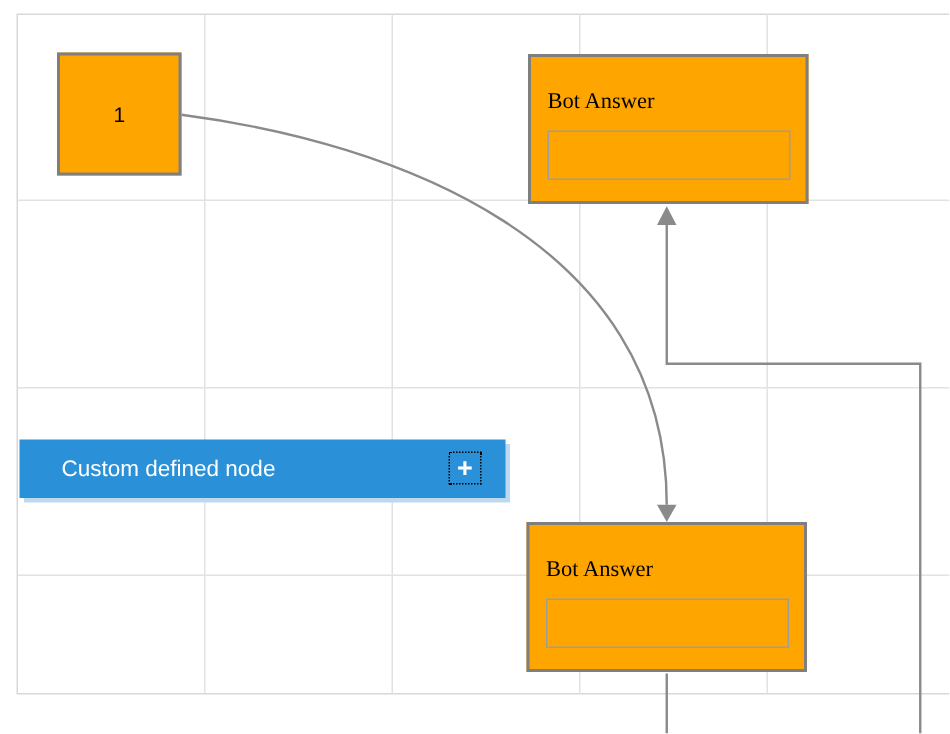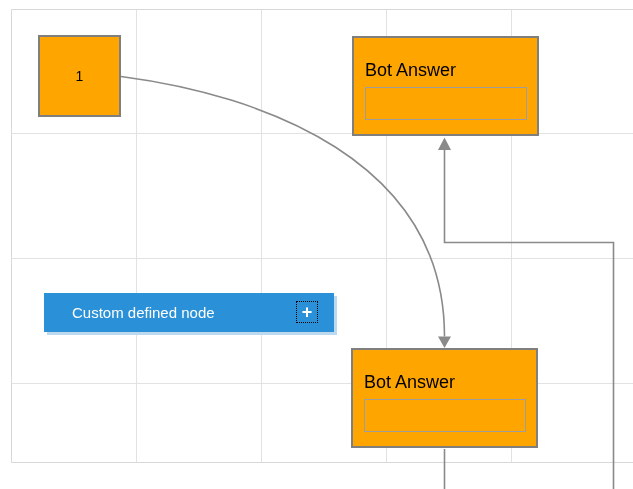--- a/index.html
+++ b/index.html
@@ -24,33 +24,34 @@
   }
   .start-node {
     left: 38px; top: 35px; width: 83px; height: 82px;
     display: flex; align-items: center; justify-content: center;
     font-size: 14px; color: var(--text_black);
   }
   .bot-node-top    { left: 352px; top: 36px;  width: 187px; height: 100px; }
   .bot-node-bottom { left: 351px; top: 348px; width: 187px; height: 100px; }
   .bot-title {
     position: absolute; left: 11px; top: 22px;
-    font-size: 18px; color: var(--text_black);
+    font-size: 15px; color: var(--text_black);
     white-space: nowrap;
+    font-family: Liberation Serif, serif;
   }
   .bot-input {
     position: absolute; left: 11px; top: 49px;
     width: 162px; height: 33px;
     border: 1.5px solid var(--inner_box_border);
     background: transparent;
     font-size: 13px; color: var(--text_black);
   }
   .custom-node {
     position: absolute;
-    left: 44px; top: 293px; width: 290px; height: 39px;
+    left: 13px; top: 293px; width: 324px; height: 39px;
     background: var(--node_blue);
     box-shadow: 3px 3px 0 var(--blue_shadow);
     display: flex; align-items: center;
     padding-left: 28px;
   }
   .custom-node-label {
     color: var(--text_white);
     font-size: 15px;
     white-space: nowrap;
   }

